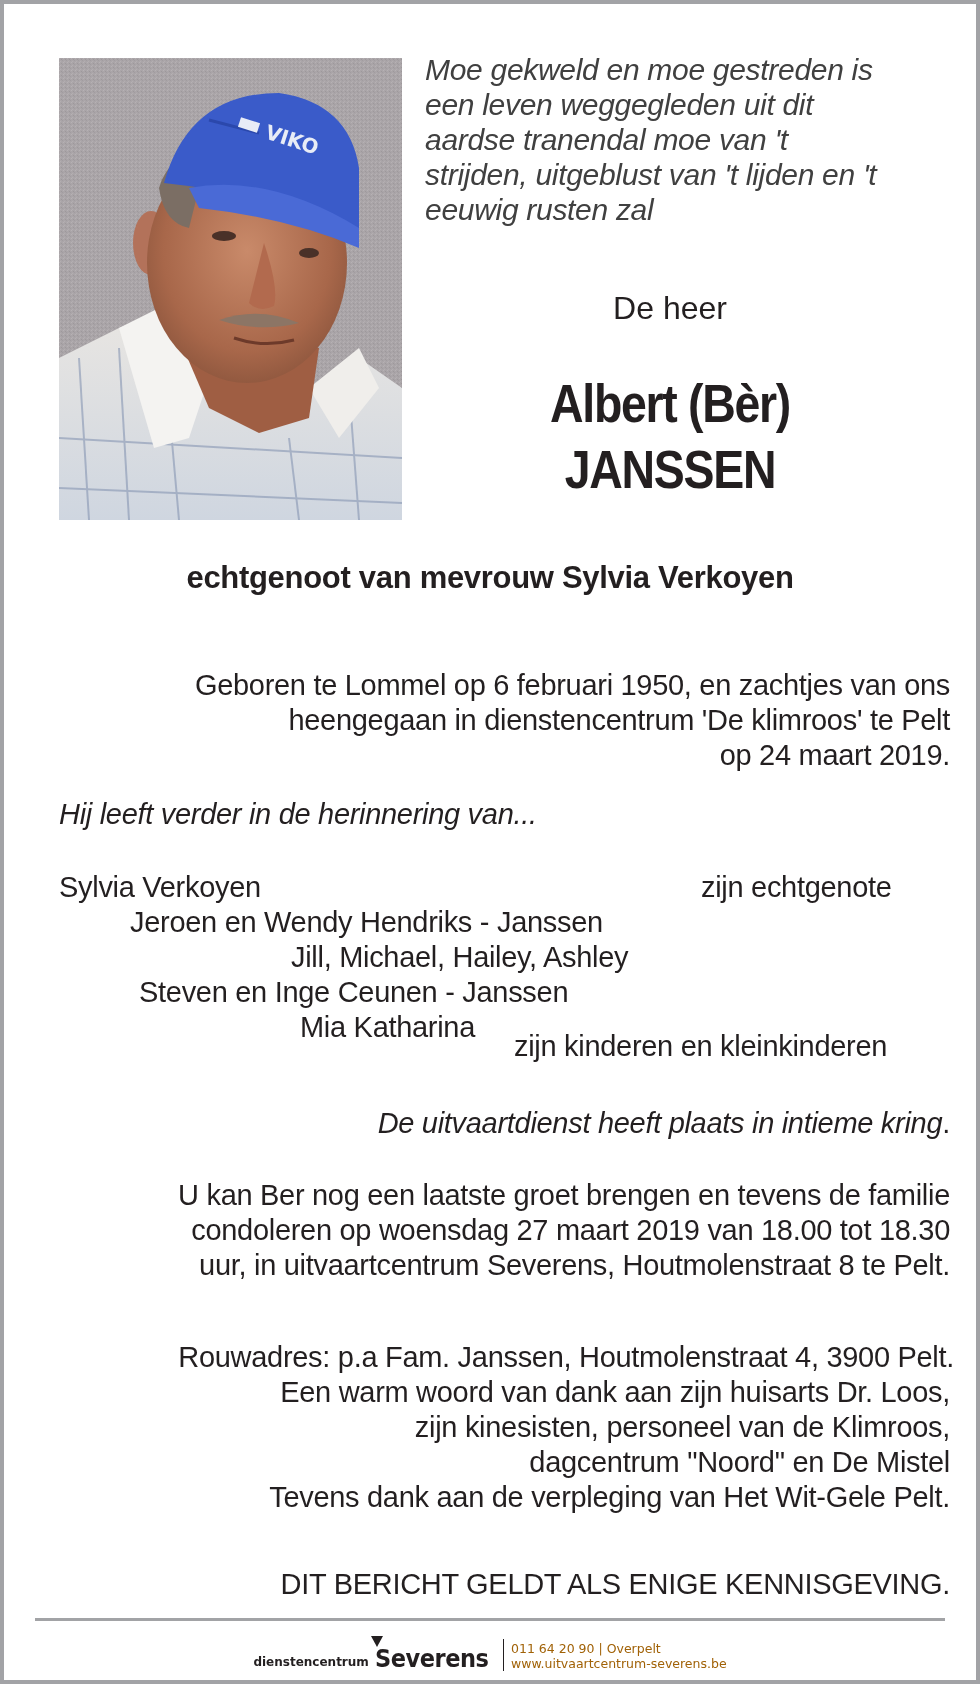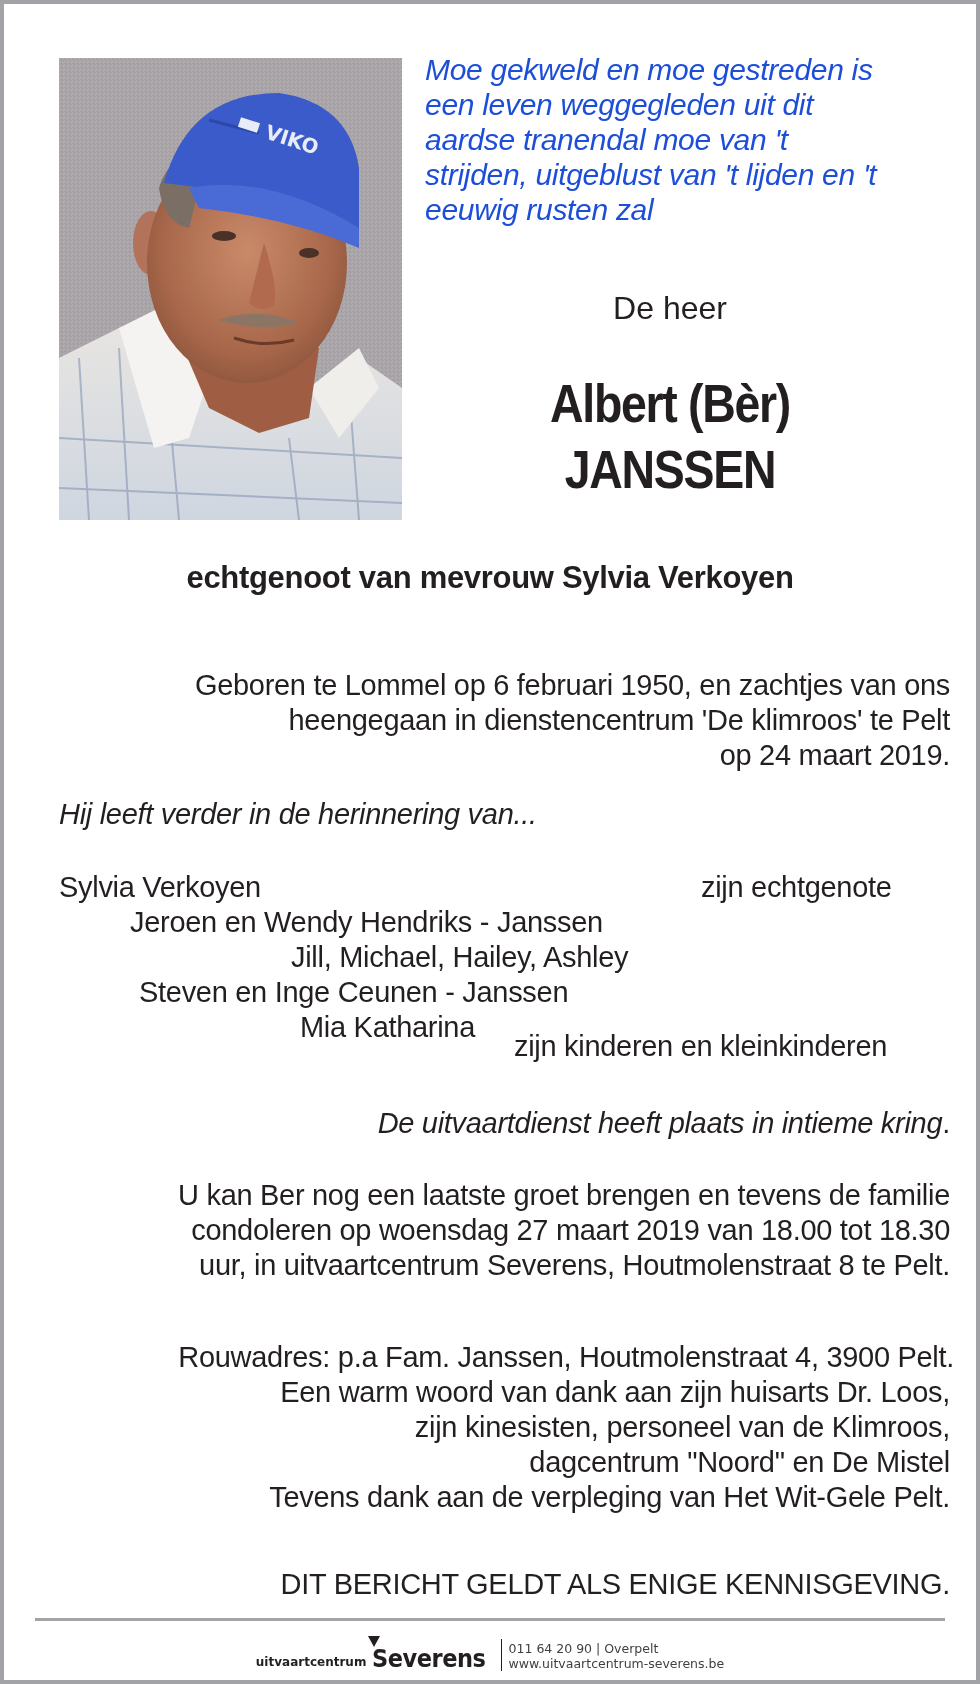--- a/index.html
+++ b/index.html
@@ -14,21 +14,21 @@
   }
   .abs { position: absolute; }
   .photo {
     left: 59px; top: 58px; width: 343px; height: 462px; overflow: hidden;
     background: #a9a4a6;
   }
   .photo svg { display: block; width: 100%; height: 100%; }
   .poem {
     left: 425px; top: 52px; width: 520px;
     font-style: italic; font-size: 30px; line-height: 35px; letter-spacing: -0.3px;
-    color: #1d4ed8;
+    color: #404040;
   }
   .title-pre {
     left: 430px; top: 290px; width: 480px; text-align: center;
     font-size: 32px; color: #231f20;
   }
   .name {
     left: 430px; top: 370px; width: 480px; text-align: center;
     font-weight: bold; font-size: 54px; line-height: 66px; letter-spacing: -1.5px;
     color: #231f20; transform: scaleX(0.86); transform-origin: center top;
   }
@@ -65,21 +65,21 @@
     border-top: 11px solid #231f20;
   }
   .logo-big {
     font-family: "DejaVu Sans", sans-serif; font-weight: bold; font-size: 25px;
     letter-spacing: -0.5px; color: #231f20; display: block; margin-bottom: 3px;
     transform: scaleX(0.9); transform-origin: left bottom;
   }
   .logo-sep { width: 1px; height: 32px; background: #231f20; margin: 0 7px 5px 2px; }
   .logo-info {
     font-family: "DejaVu Sans", sans-serif; font-size: 12.5px; line-height: 15px;
-    color: #404040; margin-bottom: 5px;
+    color: #a16207; margin-bottom: 5px;
   }
 </style>
 </head>
 <body>
 
 <div class="frame"></div>
 
 <div class="abs photo" title="Portrait of Albert Janssen wearing a blue cap">
   <svg viewBox="0 0 343 462" preserveAspectRatio="none">
     <defs>
@@ -193,21 +193,21 @@
   <div>zijn kinesisten, personeel van de Klimroos,</div>
   <div>dagcentrum "Noord" en De Mistel</div>
   <div>Tevens dank aan de verpleging van Het Wit-Gele Pelt.</div>
 </div>
 
 <div class="abs body-text center notice">DIT BERICHT GELDT ALS ENIGE KENNISGEVING.</div>
 
 <div class="abs rule"></div>
 
 <div class="abs footer">
-  <span class="logo-small">uitvaartcentrum</span>
+  <span class="logo-small">dienstencentrum</span>
   <span class="logo-big-wrap">
     <span class="logo-tri"></span>
     <span class="logo-big">Severens</span>
   </span>
   <span class="logo-sep"></span>
   <span class="logo-info">
     <div>011 64 20 90 | Overpelt</div>
     <div>www.uitvaartcentrum-severens.be</div>
   </span>
 </div>

